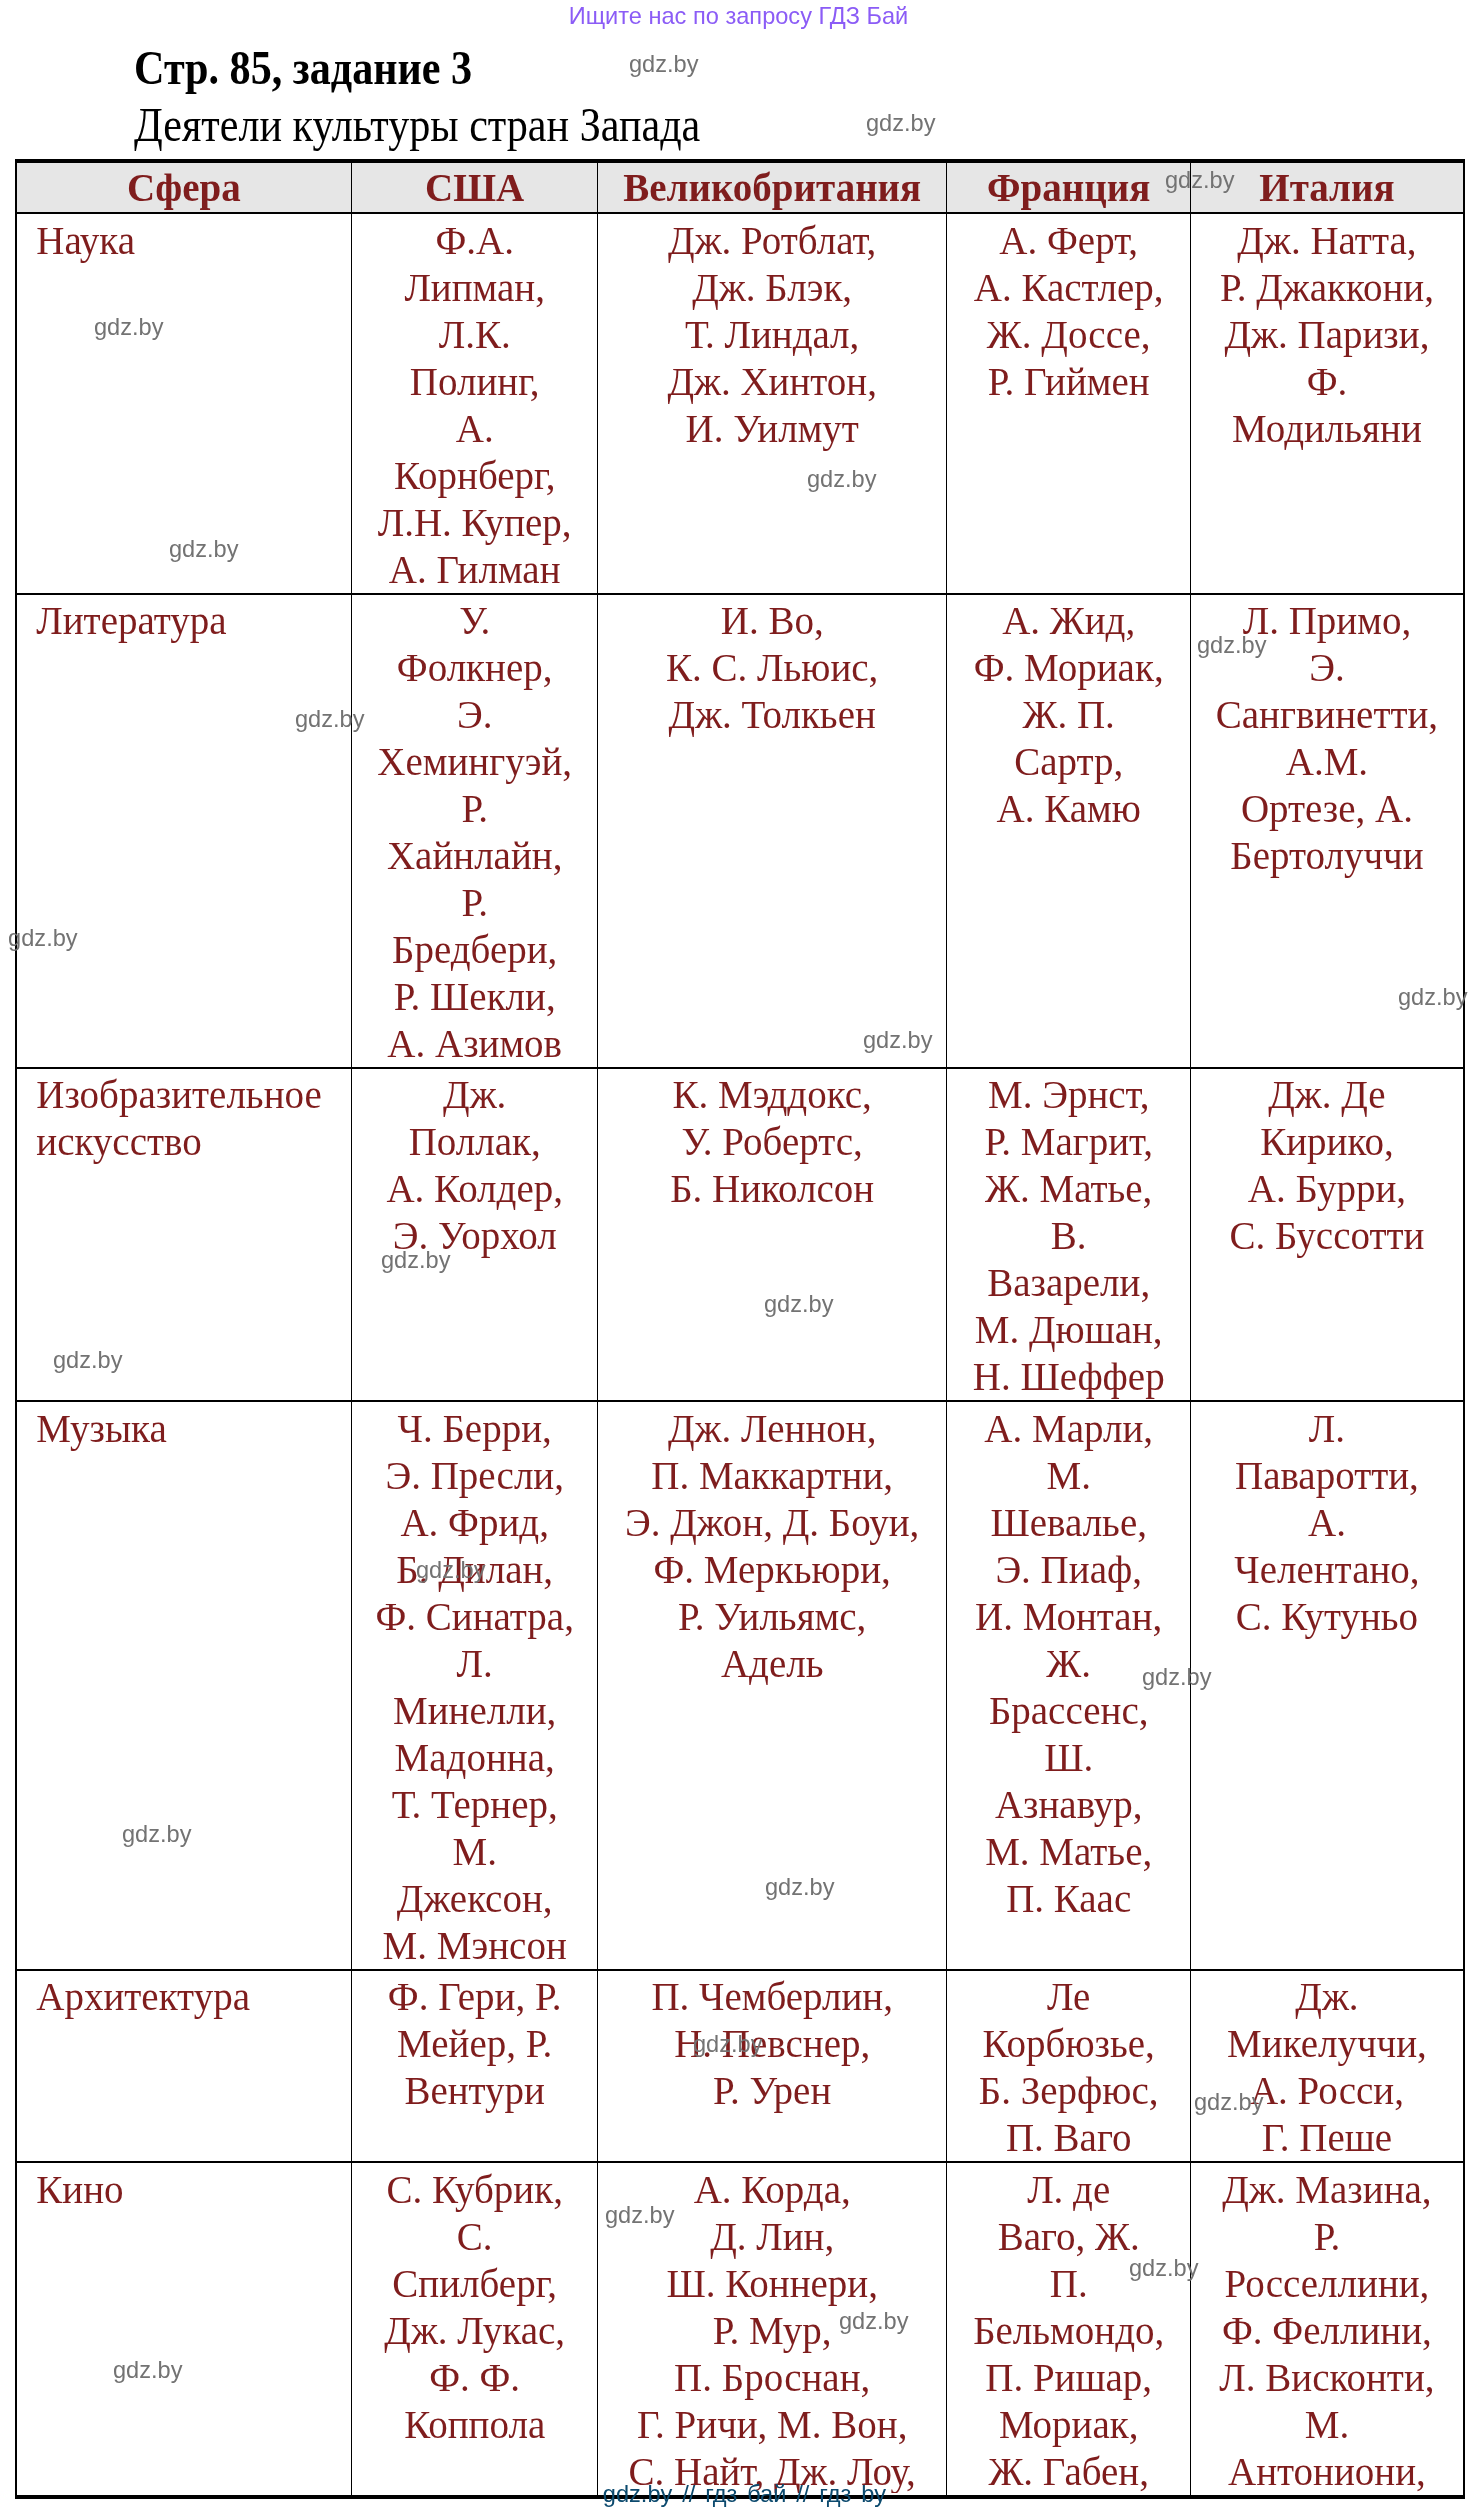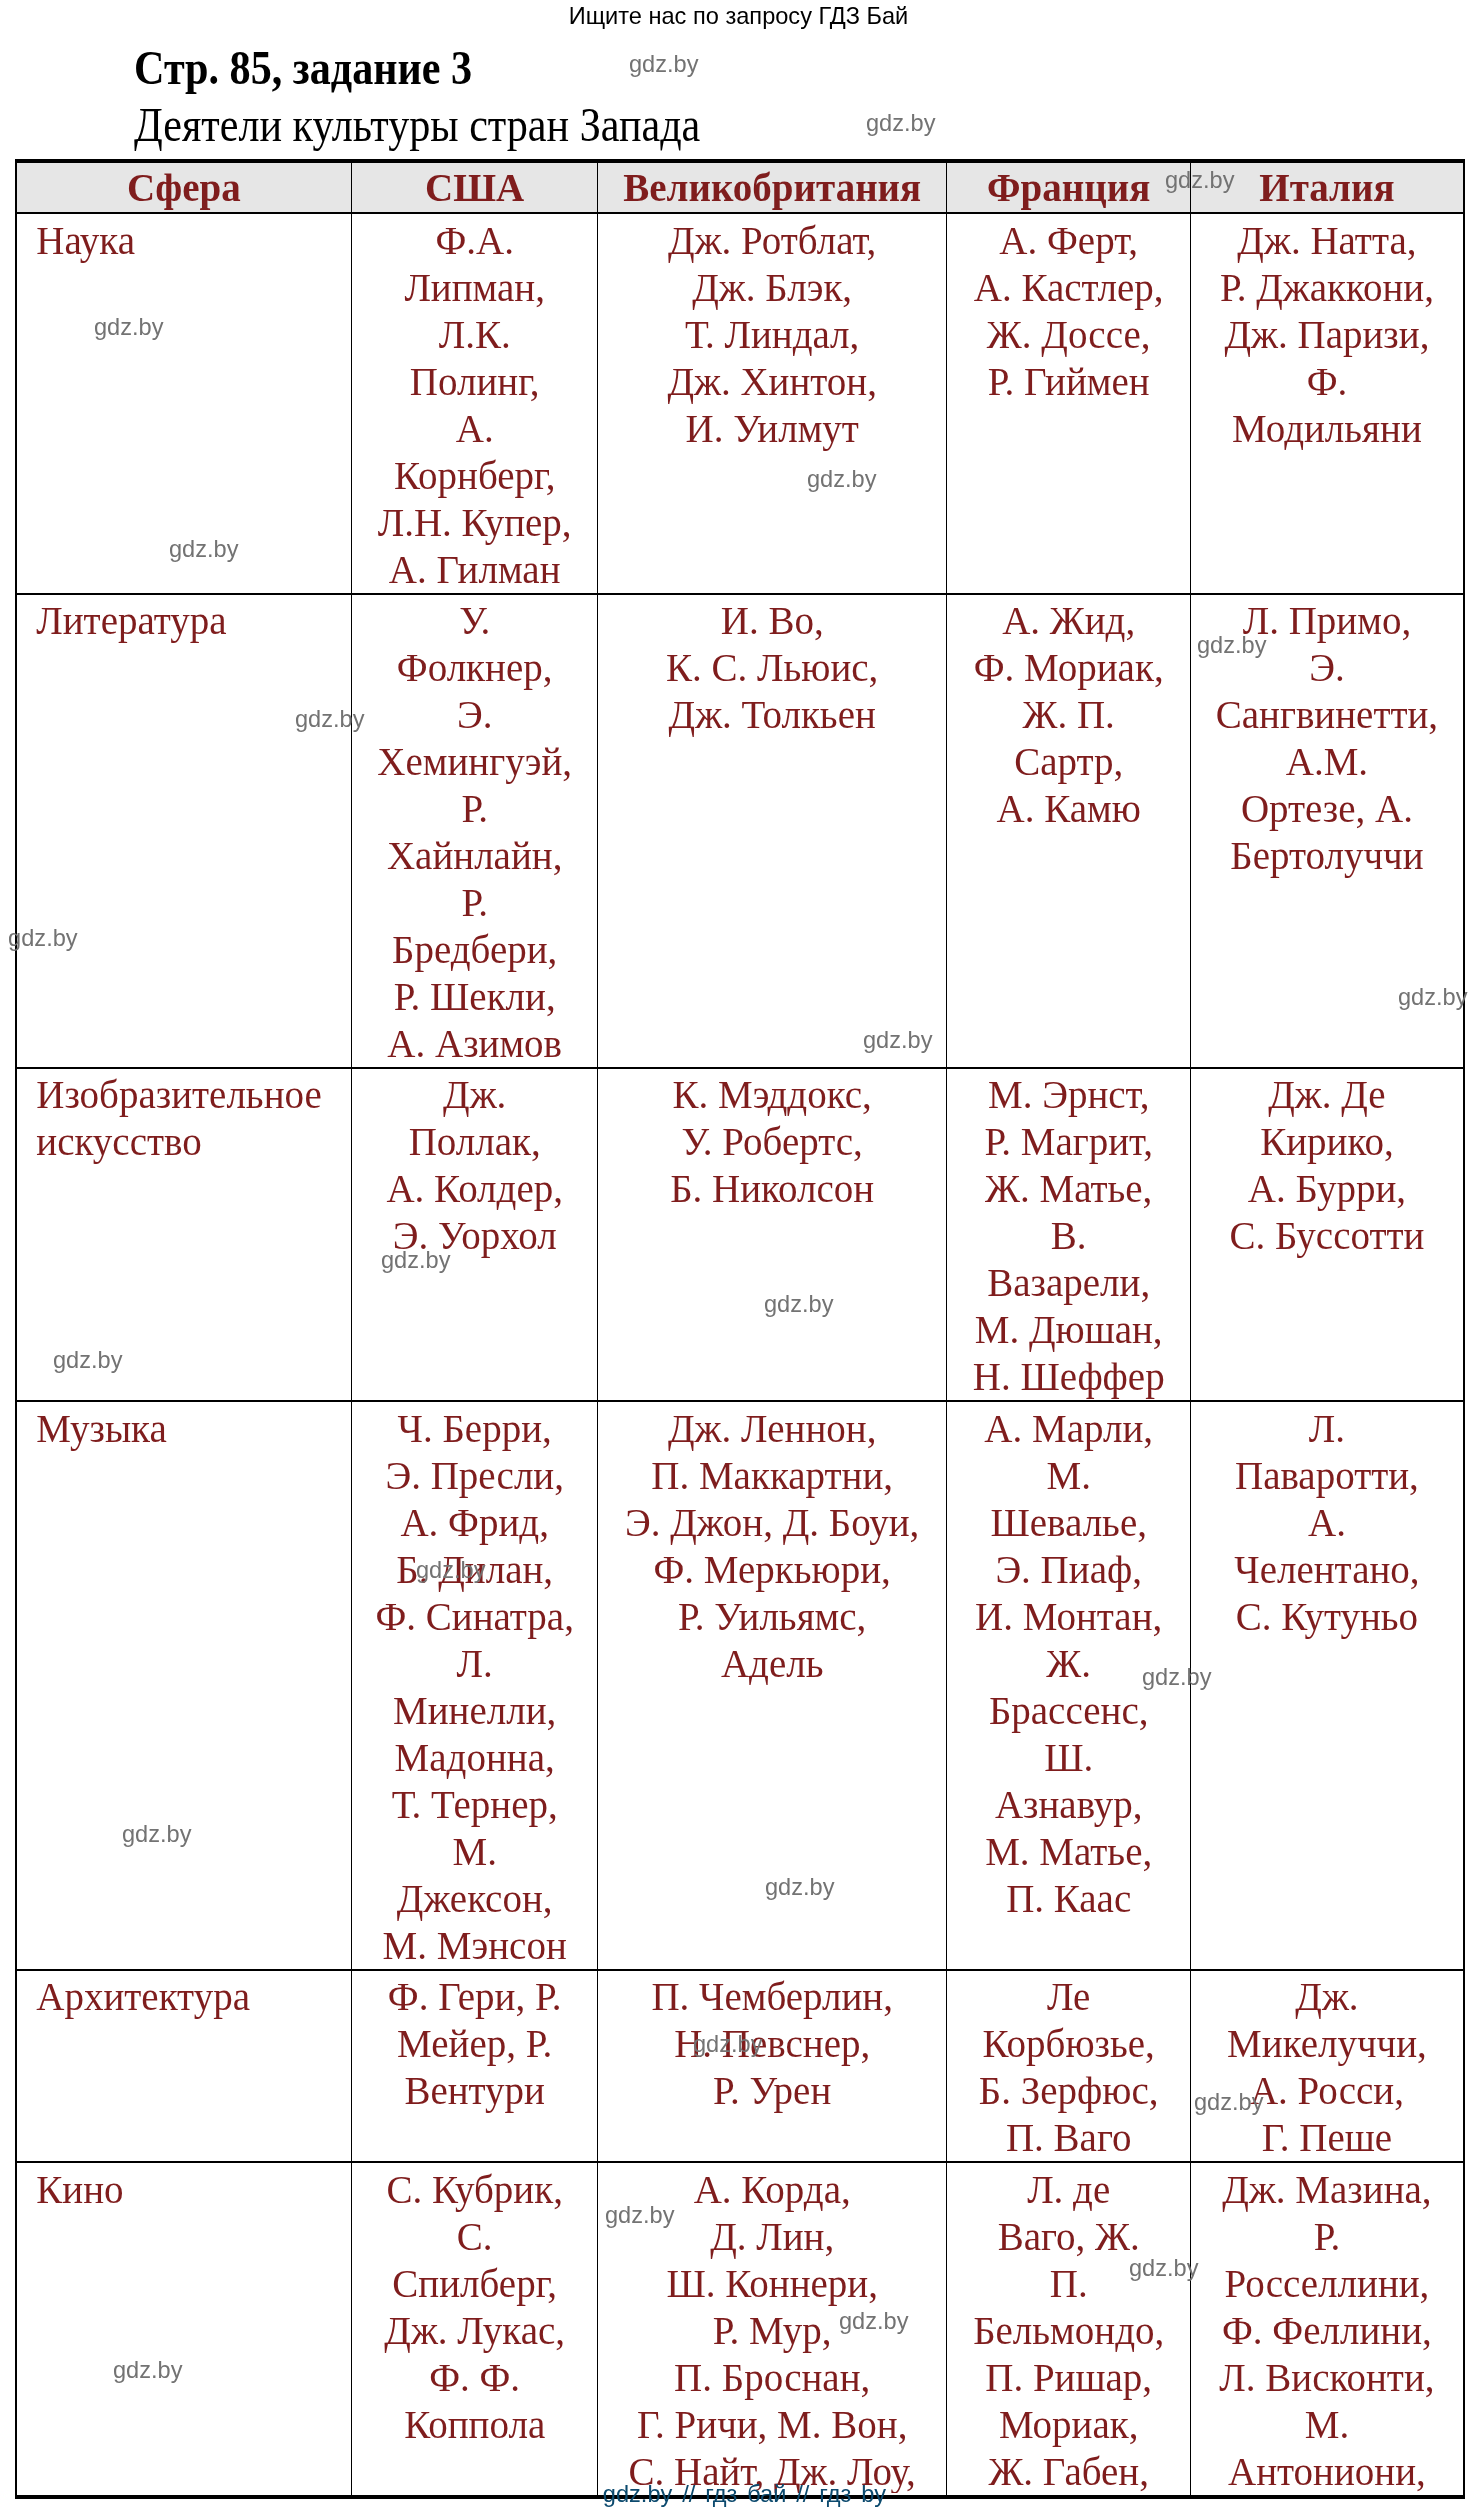--- a/index.html
+++ b/index.html
@@ -1,19 +1,19 @@
 <!DOCTYPE html>
 <html style="font-size:13px"><head>
 <meta charset="utf-8">
 <style>
   html, body { margin: 0; padding: 0; background: #ffffff; }
   body { width: 1477px; height: 2512px; position: relative; overflow: hidden; }
   .top-banner {
     position: absolute; left: 0; width: 1477px; top: 1.6px; text-align: center;
-    font-family: "Liberation Sans", sans-serif; font-size: 23.6px; color: #000000;
+    font-family: "Liberation Sans", sans-serif; font-size: 23.6px; color: #8b5cf6;
     line-height: 28px;
   }
   .title {
     position: absolute; left: 134px; top: 41px;
     font-family: "Liberation Serif", serif; font-weight: bold; font-size: 49px;
     line-height: 54px; color: #000; transform: scaleX(0.86); transform-origin: left top;
     white-space: nowrap;
   }
   .subtitle {
     position: absolute; left: 134px; top: 98px;

